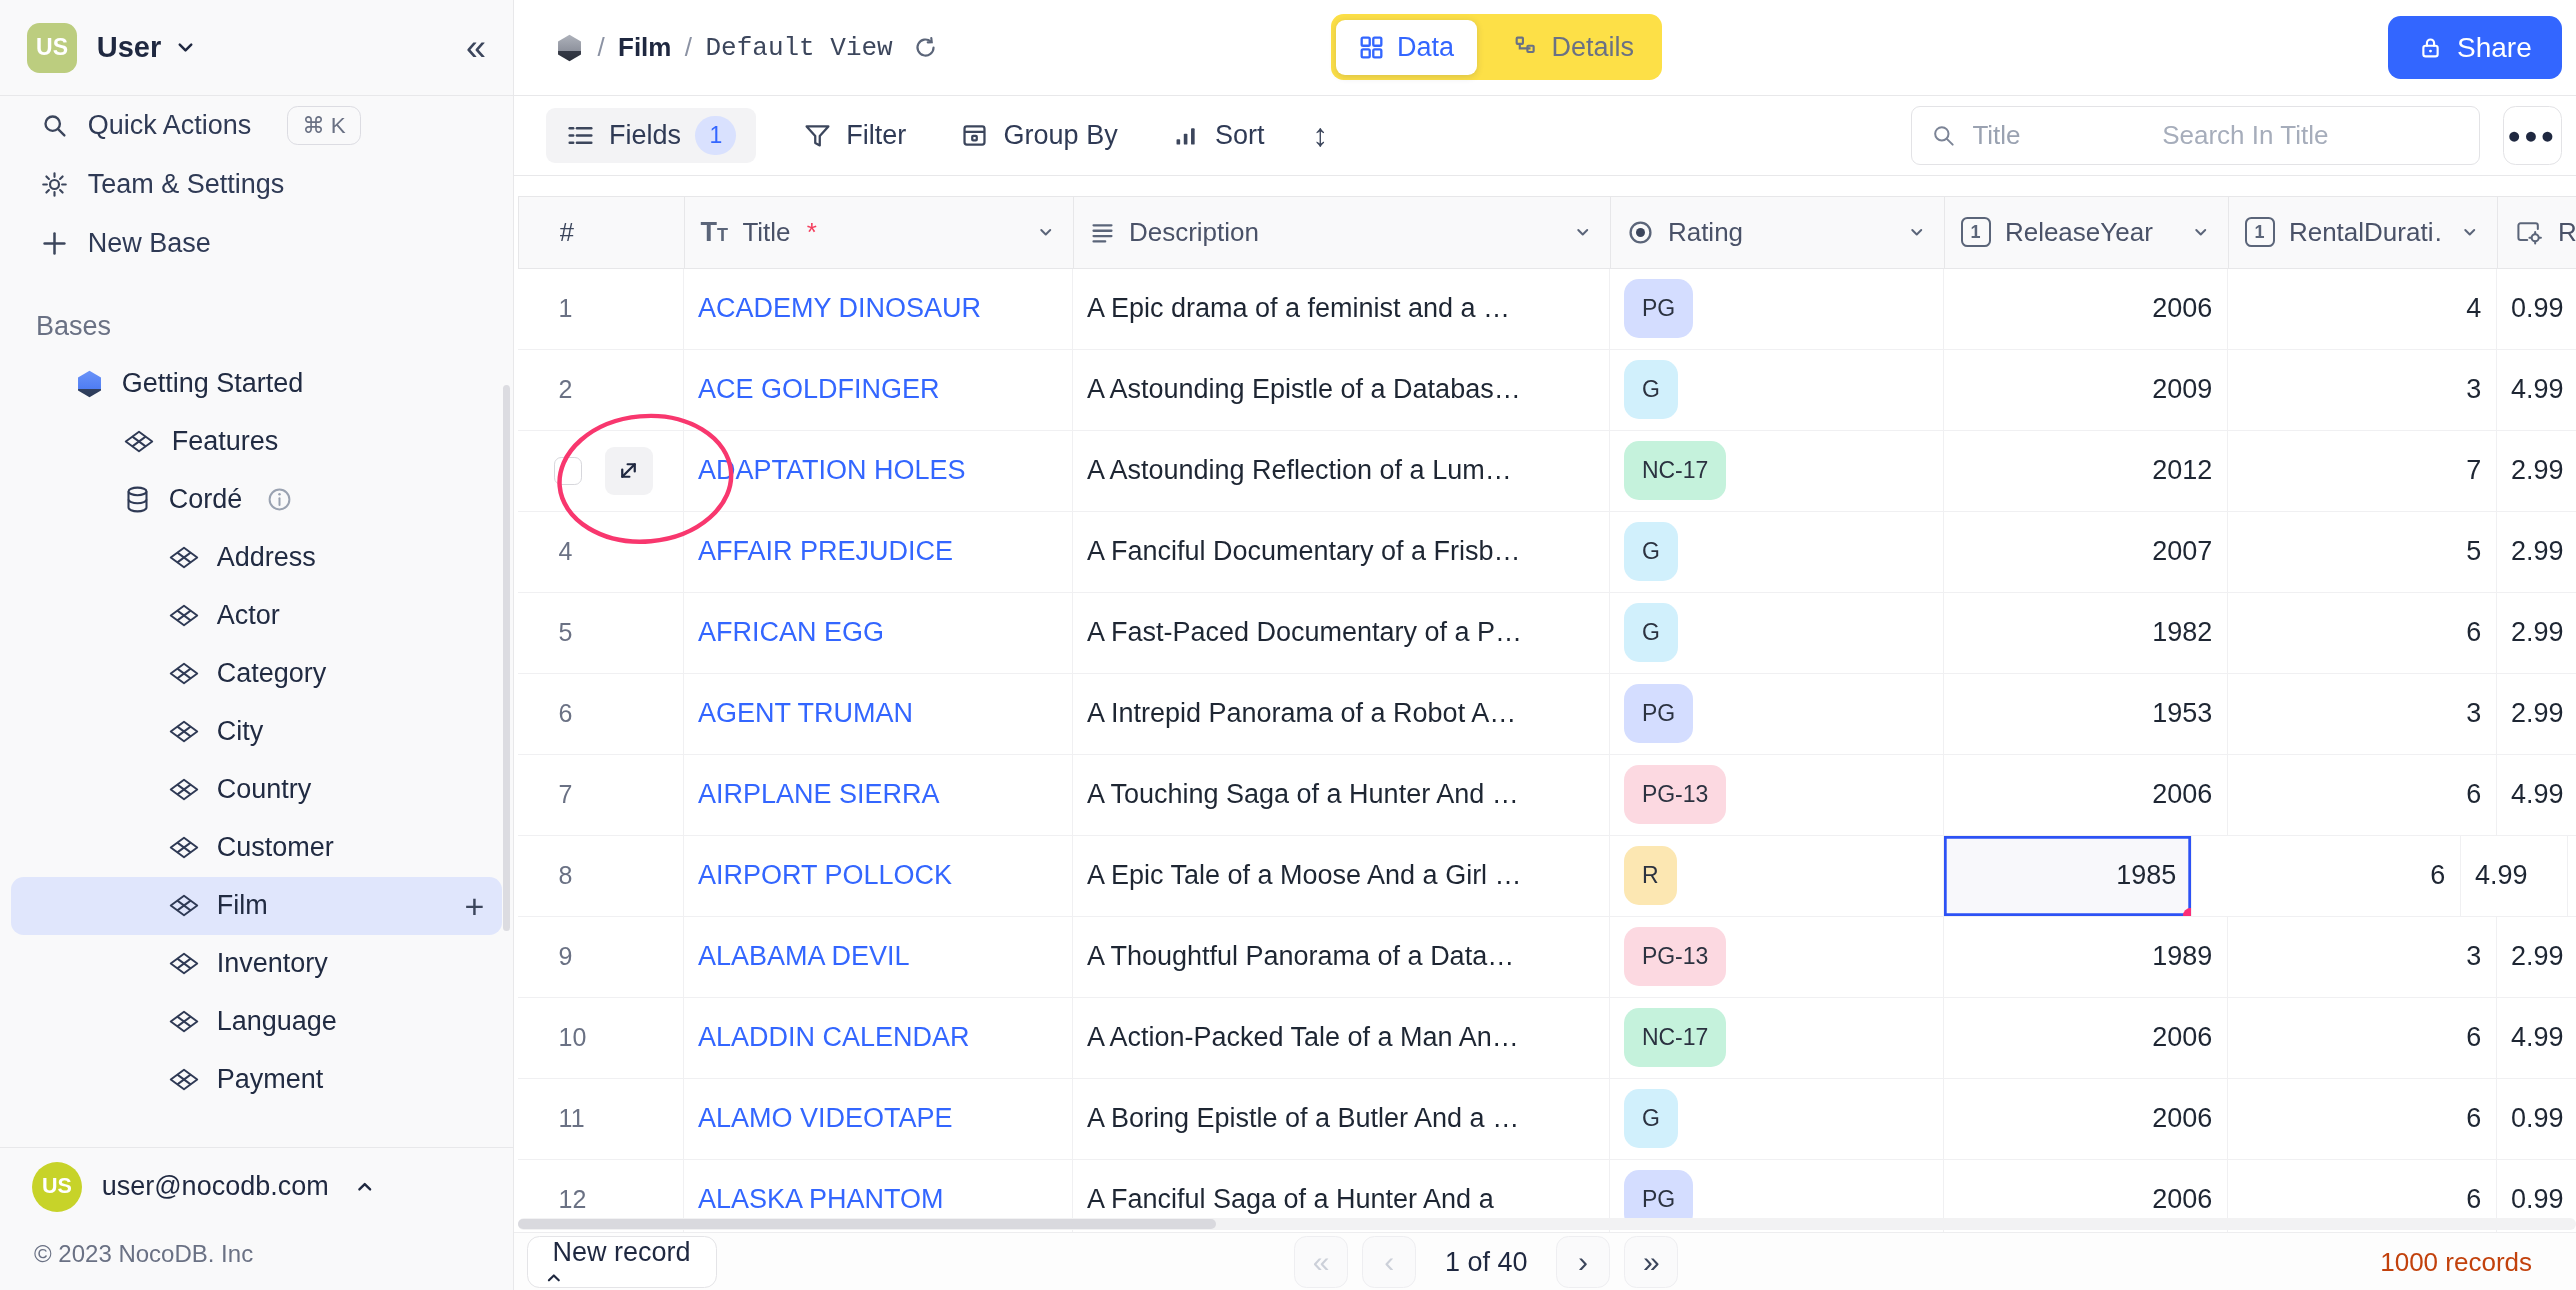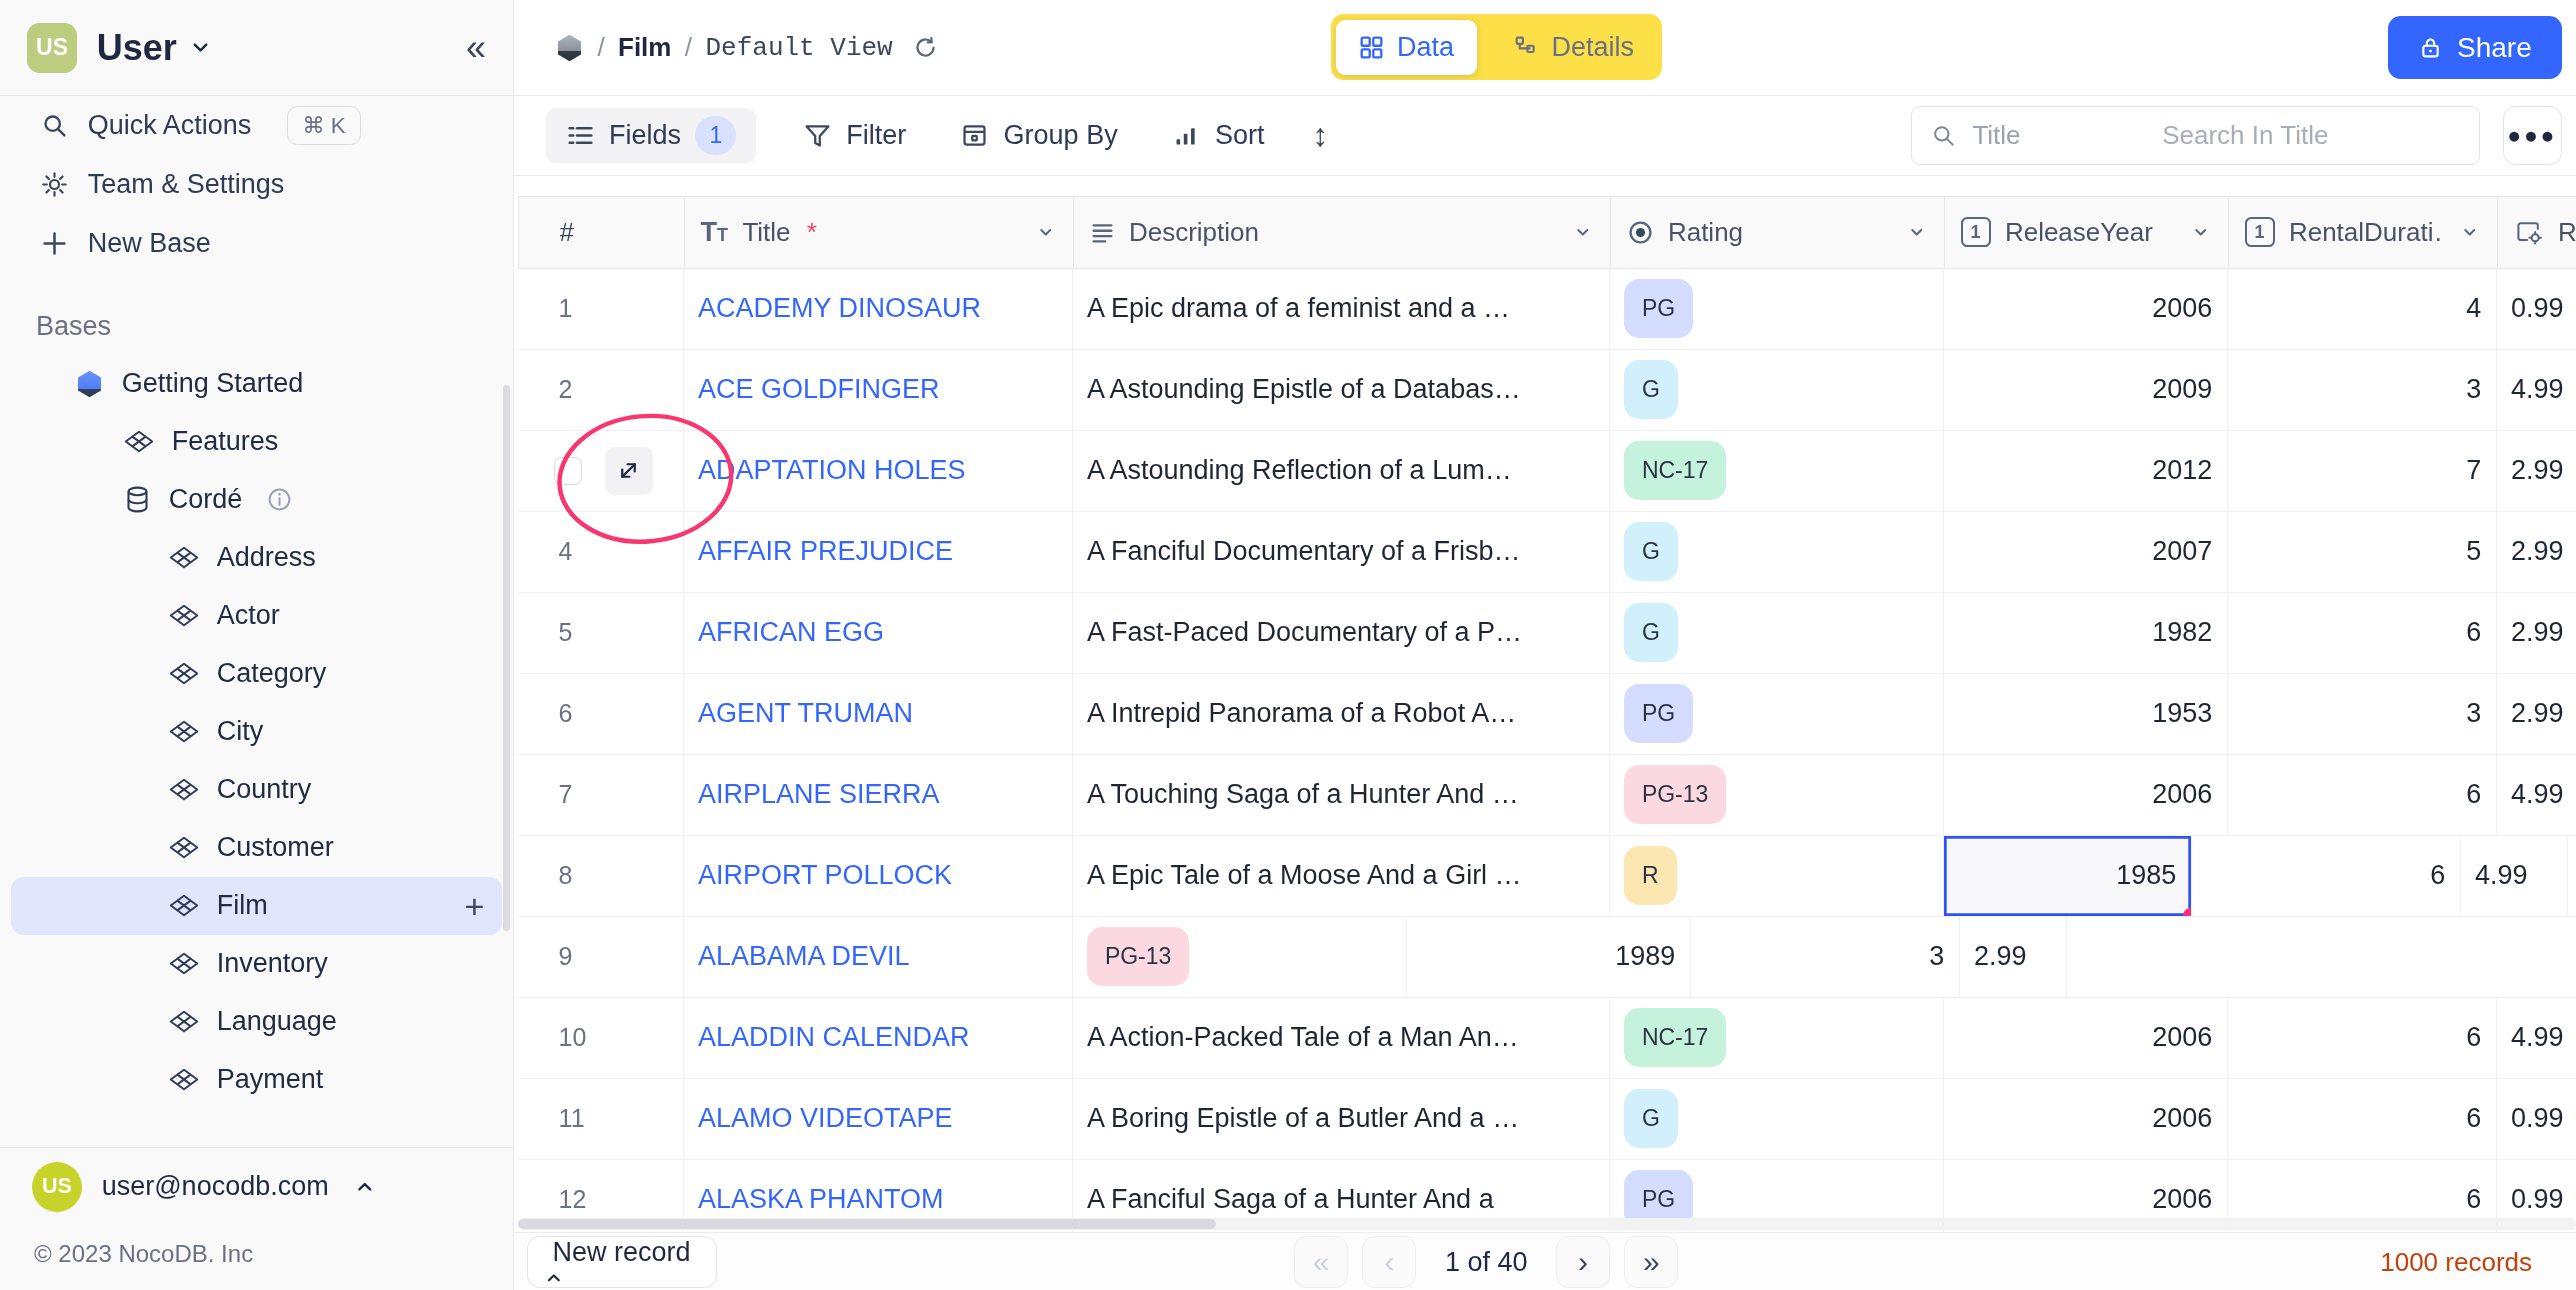--- a/index.html
+++ b/index.html
@@ -4,21 +4,21 @@
 <style>
   * { box-sizing: border-box; margin: 0; padding: 0; }
   html,body { width: 2576px; height: 1291px; }
   body { font-family: "Liberation Sans", "DejaVu Sans", sans-serif; color:#222b45; background:#fff; }
   .app { position:relative; width:2576px; height:1291px; overflow:hidden; display:flex; background:#fff; }
 
   
   .sidebar { position:relative; width:514px; height:100%; background:#f9f9fa; border-right:0.9px solid #e8e8ea; display:flex; flex-direction:column; flex:none; }
   .ws-header { height:96px; border-bottom:0.9px solid #e8e8ea; display:flex; align-items:center; padding:0 27px; }
   .ws-avatar { width:50px; height:50px; border-radius:12.5px; background:#bccd7f; color:#fff; font-size:23px; font-weight:700; display:flex; align-items:center; justify-content:center; }
-  .ws-name { font-size:36px; font-weight:700; margin-left:19.7px; color:#1f2840; }
+  .ws-name { font-size:29px; font-weight:700; margin-left:19.7px; color:#1f2840; }
   .ws-chev { margin-left:12.5px; display:flex; }
   .ws-collapse { margin-left:auto; font-size:36px; color:#3c465c; line-height:1; cursor:pointer; }
   .side-item { height:59px; display:flex; align-items:center; padding-left:41px; font-size:27px; color:#2f3a55; gap:19.7px; }
   .side-item:first-of-type { margin-top:19.7px; }
   .kbd { border:1.8px solid #dcdce2; border-radius:10.7px; padding:5.4px 14.3px; font-size:22.4px; color:#6a7184; margin-left:16px; background:#f9f9fa; }
   .section-label { margin-top:38px; padding-left:36px; font-size:27px; color:#6a7184; margin-bottom:12.5px; }
   .tree { display:flex; flex-direction:column; }
   .tree-item { height:58px; display:flex; align-items:center; font-size:27px; color:#212b42; gap:18px; margin:0 10.7px; border-radius:12.5px; padding-right:18px; }
   .tree-item.lvl1 { padding-left:64px; }
   .tree-item.lvl2 { padding-left:113px; }
@@ -641,20 +641,21 @@
               </div>
               <div class="td right selected-cell" style="width:248px;box-shadow:inset 0 0 0 2.7px #2D52F5">1985<span class="fill-handle" style="background:#FB2D78"></span></div>
               <div class="td right" style="width:269px">6</div>
               <div class="td" style="width:107px">4.99</div>
             </div>
             <div class="tr">
               <div class="td num" style="width:166px">9</div>
               <div class="td" style="width:389px">
                 <a class="cell-link" style="color:#3366FF">ALABAMA DEVIL</a>
               </div>
+              <div class="td" style="width:537px">A Thoughtful Panorama of a Data…</div>
               <div class="td" style="width:334px">
                 <span class="badge" style="background:#FCD9E1">PG-13</span>
               </div>
               <div class="td right" style="width:284px">1989</div>
               <div class="td right" style="width:269px">3</div>
               <div class="td" style="width:107px">2.99</div>
             </div>
             <div class="tr">
               <div class="td num" style="width:166px">10</div>
               <div class="td" style="width:389px">

